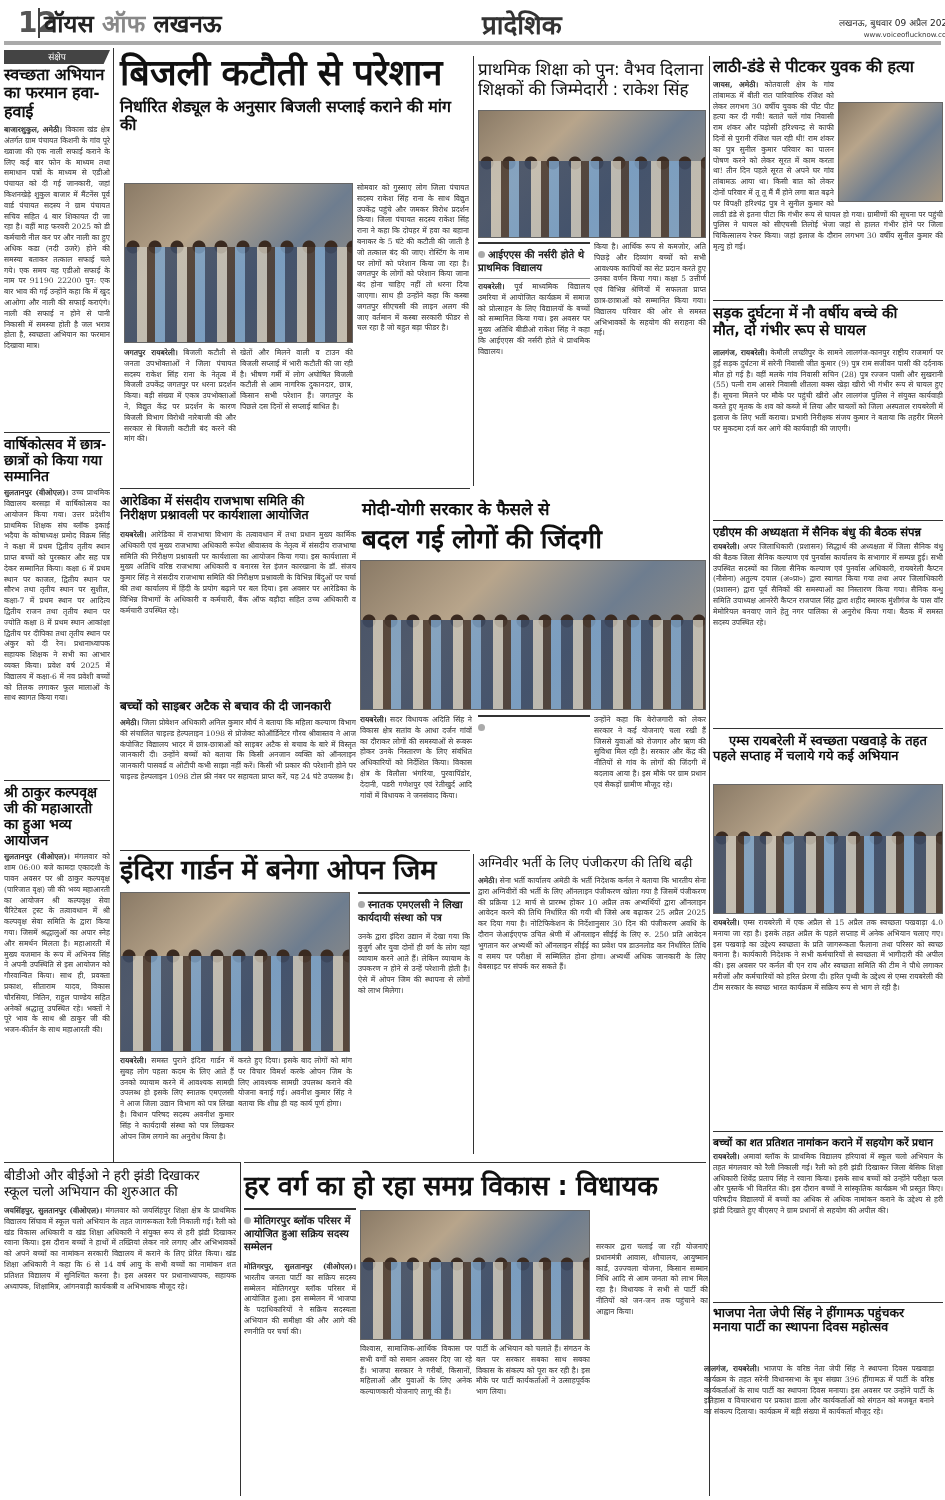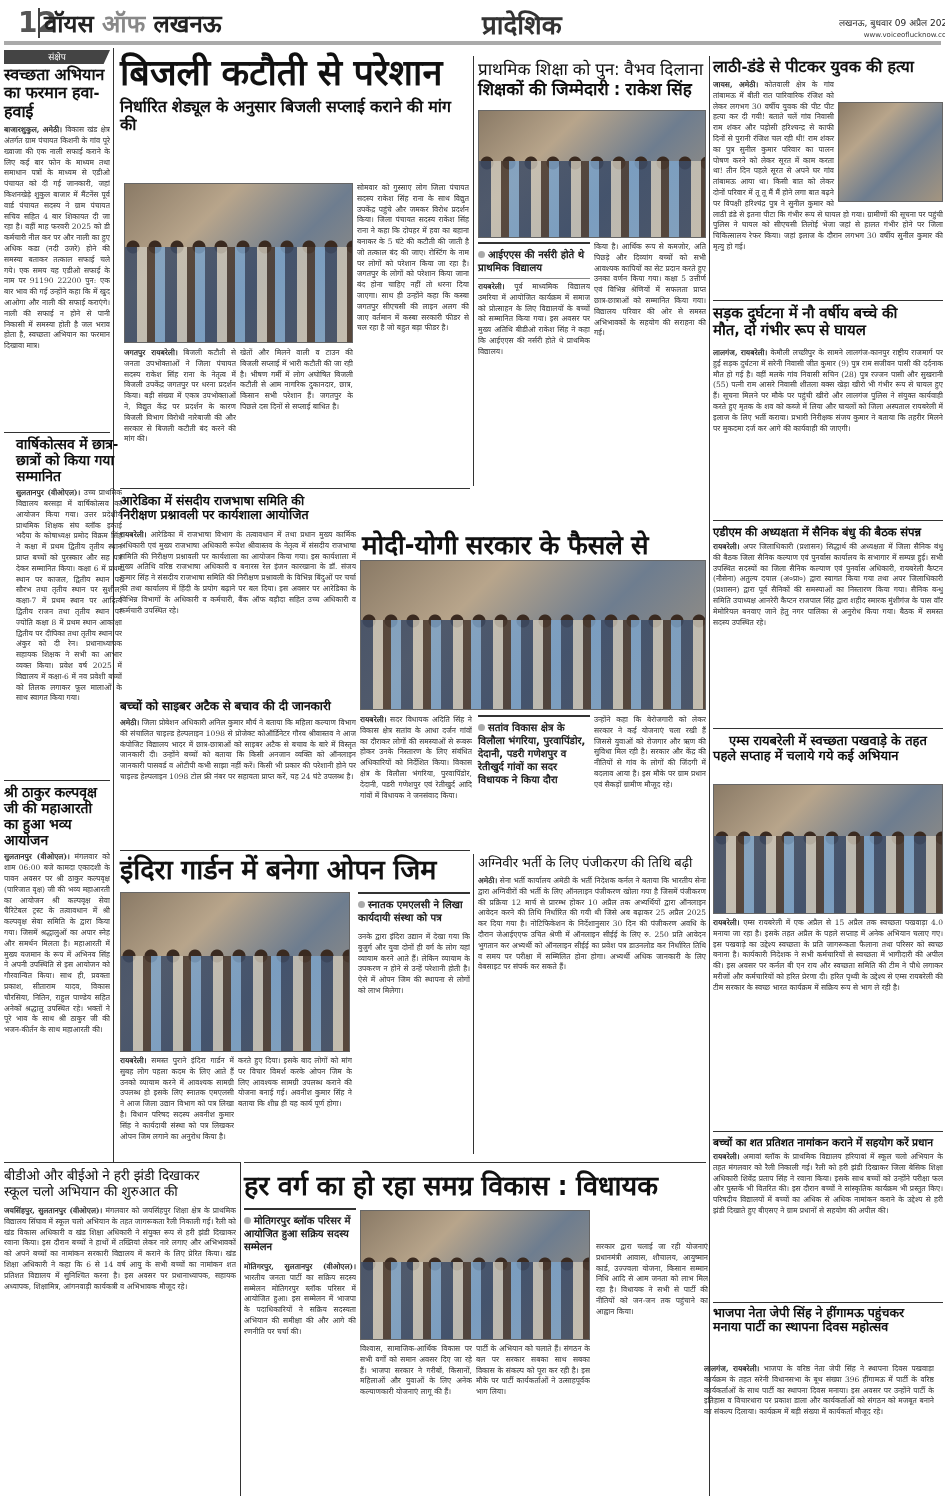--- a/index.html
+++ b/index.html
@@ -48,21 +48,21 @@
 <div class="abs vline" style="left:113px; top:48px; height:1115px;"></div>
 
 <div class="abs" style="left:4px; top:66px; width:106px;">
   <h2 style="font-size:16px;">स्वच्छता अभियान का फरमान हवा-हवाई</h2>
   <div class="txt" style="height:318px; margin-top:4px;">
     <span class="lead">बाजारशुकुल, अमेठी।</span>
     <span>विकास खंड क्षेत्र अंतर्गत ग्राम पंचायत किशनी के गांव पूरे ख्वाजा की एक नाली सफाई कराने के लिए कई बार फोन के माध्यम तथा समाधान पत्रों के माध्यम से एडीओ पंचायत को दी गई जानकारी, जहां किशनखेड़े शुकुल बाजार में मैंटनेंस पूर्व वार्ड पंचायत सदस्य ने ग्राम पंचायत सचिव सहित 4 बार शिकायत दी जा रहा है। वहीं माह फरवरी 2025 को डी कर्मचारी नील कर पर और नाली का हुए अधिक कडा (नदी उजरे) होने की समस्या बताकर तत्काल सफाई चले गये। एक समय यह एडीओ सफाई के नाम पर 91190 22200 पुन: एक बार भाव की गई उन्होंने कहा कि में खुद आओगा और नाली की सफाई कराएंगे। नाली की सफाई न होने से पानी निकासी में समस्या होती है जल भराव होता है, स्वच्छता अभियान का फरमान दिखावा मात्र।</span>
   </div>
 </div>
 <div class="abs hr" style="left:4px; top:432px; width:106px;"></div>
-<div class="abs" style="left:4px; top:436px; width:106px;margin-left:12px;">
+<div class="abs" style="left:4px; top:436px; width:106px;">
   <h2 style="font-size:14px;">वार्षिकोत्सव में छात्र-छात्रों को किया गया सम्मानित</h2>
   <div class="txt" style="height:290px; margin-top:4px;">
     <span class="lead">सुलतानपुर (वीओएल)।</span>
     <span>उच्च प्राथमिक विद्यालय बरसड़ा में वार्षिकोत्सव का आयोजन किया गया। उत्तर प्रदेशीय प्राथमिक शिक्षक संघ ब्लॉक इकाई भदैया के कोषाध्यक्ष प्रमोद विक्रम सिंह ने कक्षा में प्रथम द्वितीय तृतीय स्थान प्राप्त बच्चों को पुरस्कार और सह पत्र देकर सम्मानित किया। कक्षा 6 में प्रथम स्थान पर काजल, द्वितीय स्थान पर सौरभ तथा तृतीय स्थान पर सुशील, कक्षा-7 में प्रथम स्थान पर आदित्य द्वितीय राजन तथा तृतीय स्थान पर ज्योति कक्षा 8 में प्रथम स्थान आकांक्षा द्वितीय पर दीपिका तथा तृतीय स्थान पर अंकुर को दी रेन। प्रधानाध्यापक सहायक शिक्षक ने सभी का आभार व्यक्त किया। प्रवेश वर्ष 2025 में विद्यालय में कक्षा-6 में नव प्रवेशी बच्चों को तिलक लगाकर फूल मालाओं के साथ स्वागत किया गया।</span>
   </div>
 </div>
 <div class="abs hr" style="left:4px; top:780px; width:106px;"></div>
 <div class="abs" style="left:4px; top:784px; width:106px;">
   <h2 style="font-size:14px;">श्री ठाकुर कल्पवृक्ष जी की महाआरती का हुआ भव्य आयोजन</h2>
   <div class="txt" style="height:300px; margin-top:4px;">
@@ -83,21 +83,21 @@
 <div class="abs txt" style="left:124px; top:348px; width:112px; height:135px;">
   <span class="lead">जगतपुर रायबरेली।</span>
   <span>बिजली कटौती से जनता उपभोक्ताओं ने जिला पंचायत सदस्य राकेश सिंह राना के नेतृत्व में बिजली उपकेंद्र जगतपुर पर धरना प्रदर्शन किया। बड़ी संख्या में एकत्र उपभोक्ताओं ने, विद्युत केंद्र पर प्रदर्शन के कारण बिजली विभाग विरोधी नारेबाजी की और सरकार से बिजली कटौती बंद करने की मांग की।</span>
 </div>
 <div class="abs txt" style="left:240px; top:348px; width:113px; height:135px;">खेतों और मिलने वाली व टाउन की बिजली सप्लाई में भारी कटौती की जा रही है। भीषण गर्मी में लोग अघोषित बिजली कटौती से आम नागरिक दुकानदार, छात्र, किसान सभी परेशान हैं। जगतपुर के पिछले दस दिनों से सप्लाई बाधित है।</div>
 
 <div class="abs vline" style="left:473px; top:56px; height:430px;"></div>
 
 <div class="abs" style="left:478px; top:60px; width:230px;">
   <h2 style="font-size:17px; font-weight:normal;">प्राथमिक शिक्षा को पुन: वैभव दिलाना</h2>
-  <h2 style="font-size:17px; font-weight:bold;">शिक्षकों की जिम्मेदारी : राकेश सिंह</h2>
+  <h2 style="font-size:17px; font-weight:normal;">शिक्षकों की जिम्मेदारी : राकेश सिंह</h2>
 </div>
 <div class="photo" style="left:478px; top:110px; width:228px; height:128px;">
   <div class="heads"></div>
     <div class="crowd"></div>
 </div>
 <div class="abs bullet-box" style="left:478px; top:242px; width:112px;">
   <span class="dot"></span><span>आईएएस की नर्सरी होते थे प्राथमिक विद्यालय</span>
   <div class="sep"></div>
 </div>
 <div class="abs txt" style="left:478px; top:282px; width:112px; height:205px;">
@@ -149,33 +149,33 @@
 
 <div class="abs" style="left:120px; top:700px; width:236px;">
   <h2 style="font-size:12px;">बच्चों को साइबर अटैक से बचाव की दी जानकारी</h2>
 </div>
 <div class="abs txt" style="left:120px; top:718px; width:236px; height:120px;">
   <span class="lead">अमेठी।</span>
   <span>जिला प्रोबेशन अधिकारी अनिल कुमार मौर्य ने बताया कि महिला कल्याण विभाग की संचालित चाइल्ड हेल्पलाइन 1098 से प्रोजेक्ट कोऑर्डिनेटर गौरव श्रीवास्तव ने आज कंपोजिट विद्यालय भादर में छात्र-छात्राओं को साइबर अटैक से बचाव के बारे में विस्तृत जानकारी दी। उन्होंने बच्चों को बताया कि किसी अनजान व्यक्ति को ऑनलाइन जानकारी पासवर्ड व ओटीपी कभी साझा नहीं करें। किसी भी प्रकार की परेशानी होने पर चाइल्ड हेल्पलाइन 1098 टोल फ्री नंबर पर सहायता प्राप्त करें, यह 24 घंटे उपलब्ध है।</span>
 </div>
 
 <div class="abs" style="left:362px; top:494px; width:345px;">
-  <h1 style="font-size:26px; line-height:30px;margin-top:36px;">मोदी-योगी सरकार के फैसले से</h1>
+  <h1 style="font-size:17px; line-height:30px;">मोदी-योगी सरकार के फैसले से</h1>
   <h1 style="font-size:26px; line-height:30px;">बदल गई लोगों की जिंदगी</h1>
 </div>
 <div class="photo" style="left:360px; top:560px; width:346px; height:150px;">
   <div class="heads"></div>
     <div class="crowd"></div>
 </div>
 <div class="abs txt" style="left:360px; top:715px; width:112px; height:130px;">
   <span class="lead">रायबरेली।</span>
   <span>सदर विधायक अदिति सिंह ने विकास क्षेत्र सतांव के आधा दर्जन गांवों का दौराकर लोगों की समस्याओं से रूबरू होकर उनके निस्तारण के लिए संबंधित अधिकारियों को निर्देशित किया। विकास क्षेत्र के विलौला भंगरिया, पुरवापिंडोर, देदानी, पडरी गणेशपुर एवं रेतीखुर्द आदि गांवों में विधायक ने जनसंवाद किया।</span>
 </div>
 <div class="abs bullet-box" style="left:478px; top:715px; width:112px;">
-  <span class="dot"></span><span>सतांव विकास क्षेत्र के विलौला भंगरिया, पुरवापिंडोर, देदानी, पडरी गणेशपुर व रेतीखुर्द गांवों का सदर विधायक ने किया दौरा</span>
+  <span class="dot"></span>
 </div>
 <div class="abs txt" style="left:594px; top:715px; width:112px; height:130px;">उन्होंने कहा कि बेरोजगारी को लेकर सरकार ने कई योजनाएं चला रखी हैं जिससे युवाओं को रोजगार और ऋण की सुविधा मिल रही है। सरकार और केंद्र की नीतियों से गांव के लोगों की जिंदगी में बदलाव आया है। इस मौके पर ग्राम प्रधान एवं सैकड़ों ग्रामीण मौजूद रहे।</div>
 
 <div class="abs" style="left:713px; top:734px; width:230px;">
   <h2 style="font-size:13px;text-align:center;">एम्स रायबरेली में स्वच्छता पखवाड़े के तहत</h2>
   <h2 style="font-size:13px;">पहले सप्ताह में चलाये गये कई अभियान</h2>
 </div>
 <div class="photo" style="left:713px; top:784px; width:230px; height:130px;">
   <div class="heads"></div>
     <div class="crowd"></div>

